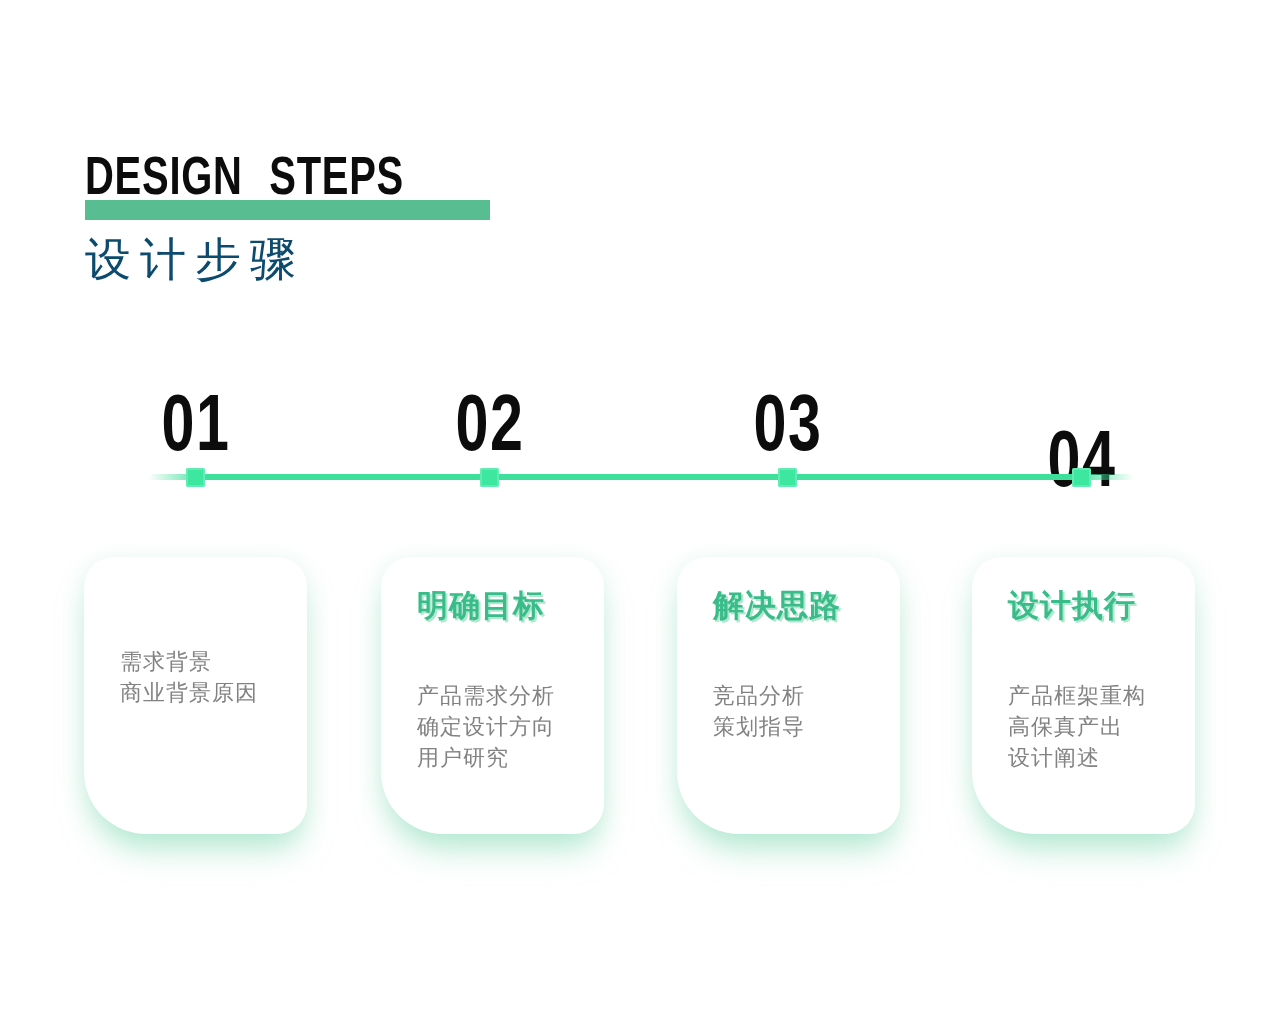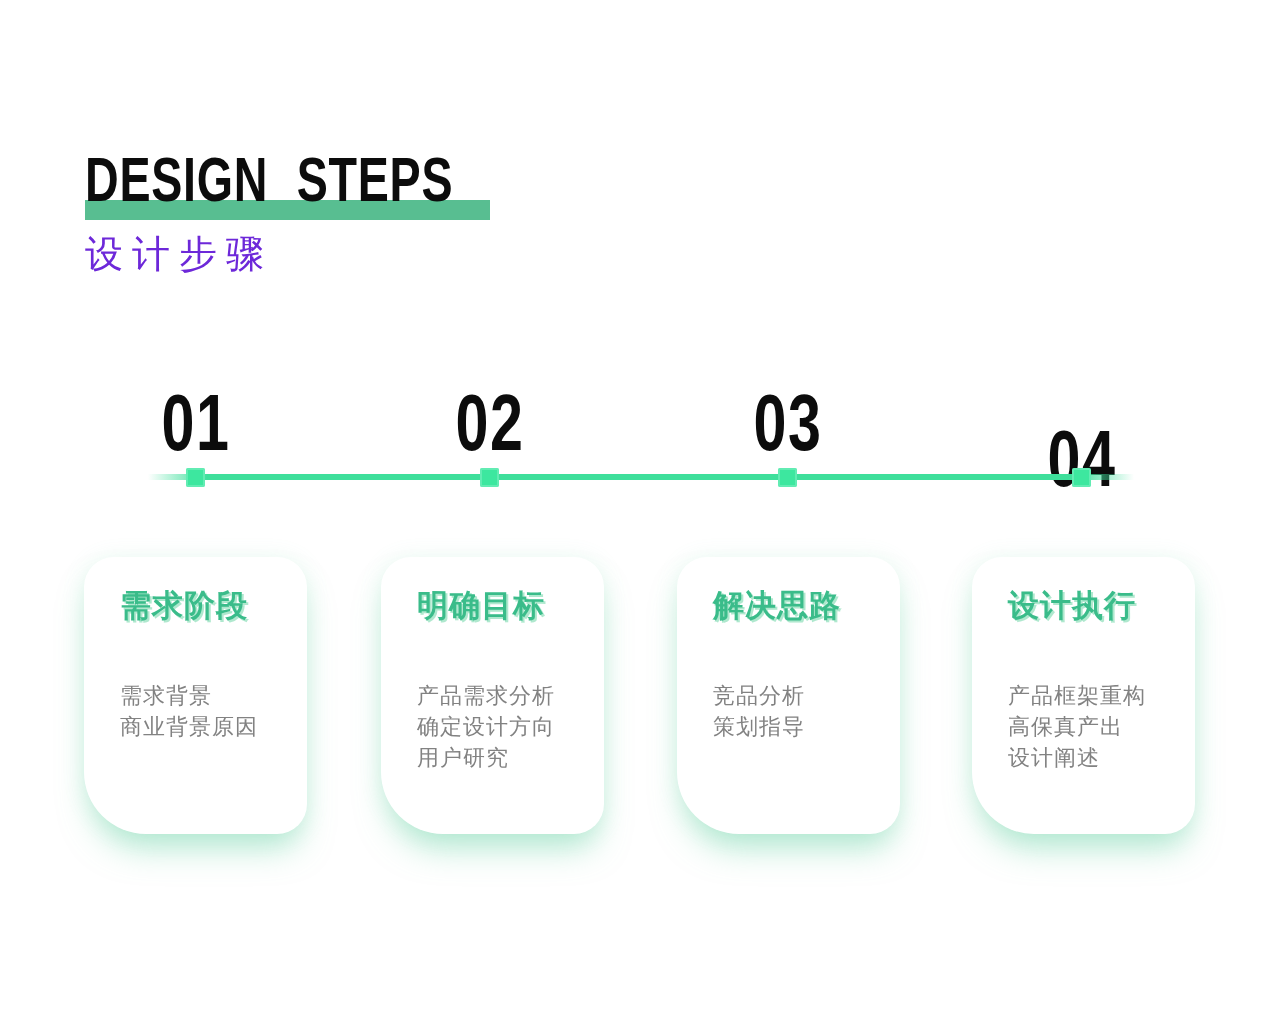--- a/index.html
+++ b/index.html
@@ -10,21 +10,21 @@
     background: #ffffff;
     overflow: hidden;
     font-family: "Liberation Sans", "DejaVu Sans", sans-serif;
   }
 
   
   .main-title {
     position: absolute;
     left: 85px;
     top: 148px;
-    font-size: 63px;
+    font-size: 54px;
     font-weight: 800;
     color: #0c0c0c;
     line-height: 1;
     white-space: nowrap;
     z-index: 1;
   }
   .main-title .squeeze {
     display: inline-block;
     transform: scaleX(0.74);
     transform-origin: left top;
@@ -37,22 +37,22 @@
     top: 200px;
     width: 405px;
     height: 20px;
     background: #58be91;
     z-index: 0;
   }
   .subtitle {
     position: absolute;
     left: 85px;
     top: 233px;
-    font-size: 38px;
-    color: #6d28d9;
+    font-size: 46px;
+    color: #0c4a6e;
     letter-spacing: 9px;
     line-height: 1.15;
     white-space: nowrap;
   }
 
   
   .step-num {
     position: absolute;
     top: 383px;
     width: 200px;
@@ -160,21 +160,20 @@
     <span class="squeeze">04</span>
   </div>
 
   <div class="timeline-line"></div>
   <div class="timeline-marker marker-1"></div>
   <div class="timeline-marker marker-2"></div>
   <div class="timeline-marker marker-3"></div>
   <div class="timeline-marker marker-4"></div>
 
   <div class="card card-1">
-    <h3 class="card-title">需求阶段</h3>
     <div class="card-body">
       <div>需求背景</div>
       <div>商业背景原因</div>
       <div></div>
     </div>
   </div>
 
   <div class="card card-2">
     <h3 class="card-title">明确目标</h3>
     <div class="card-body">

